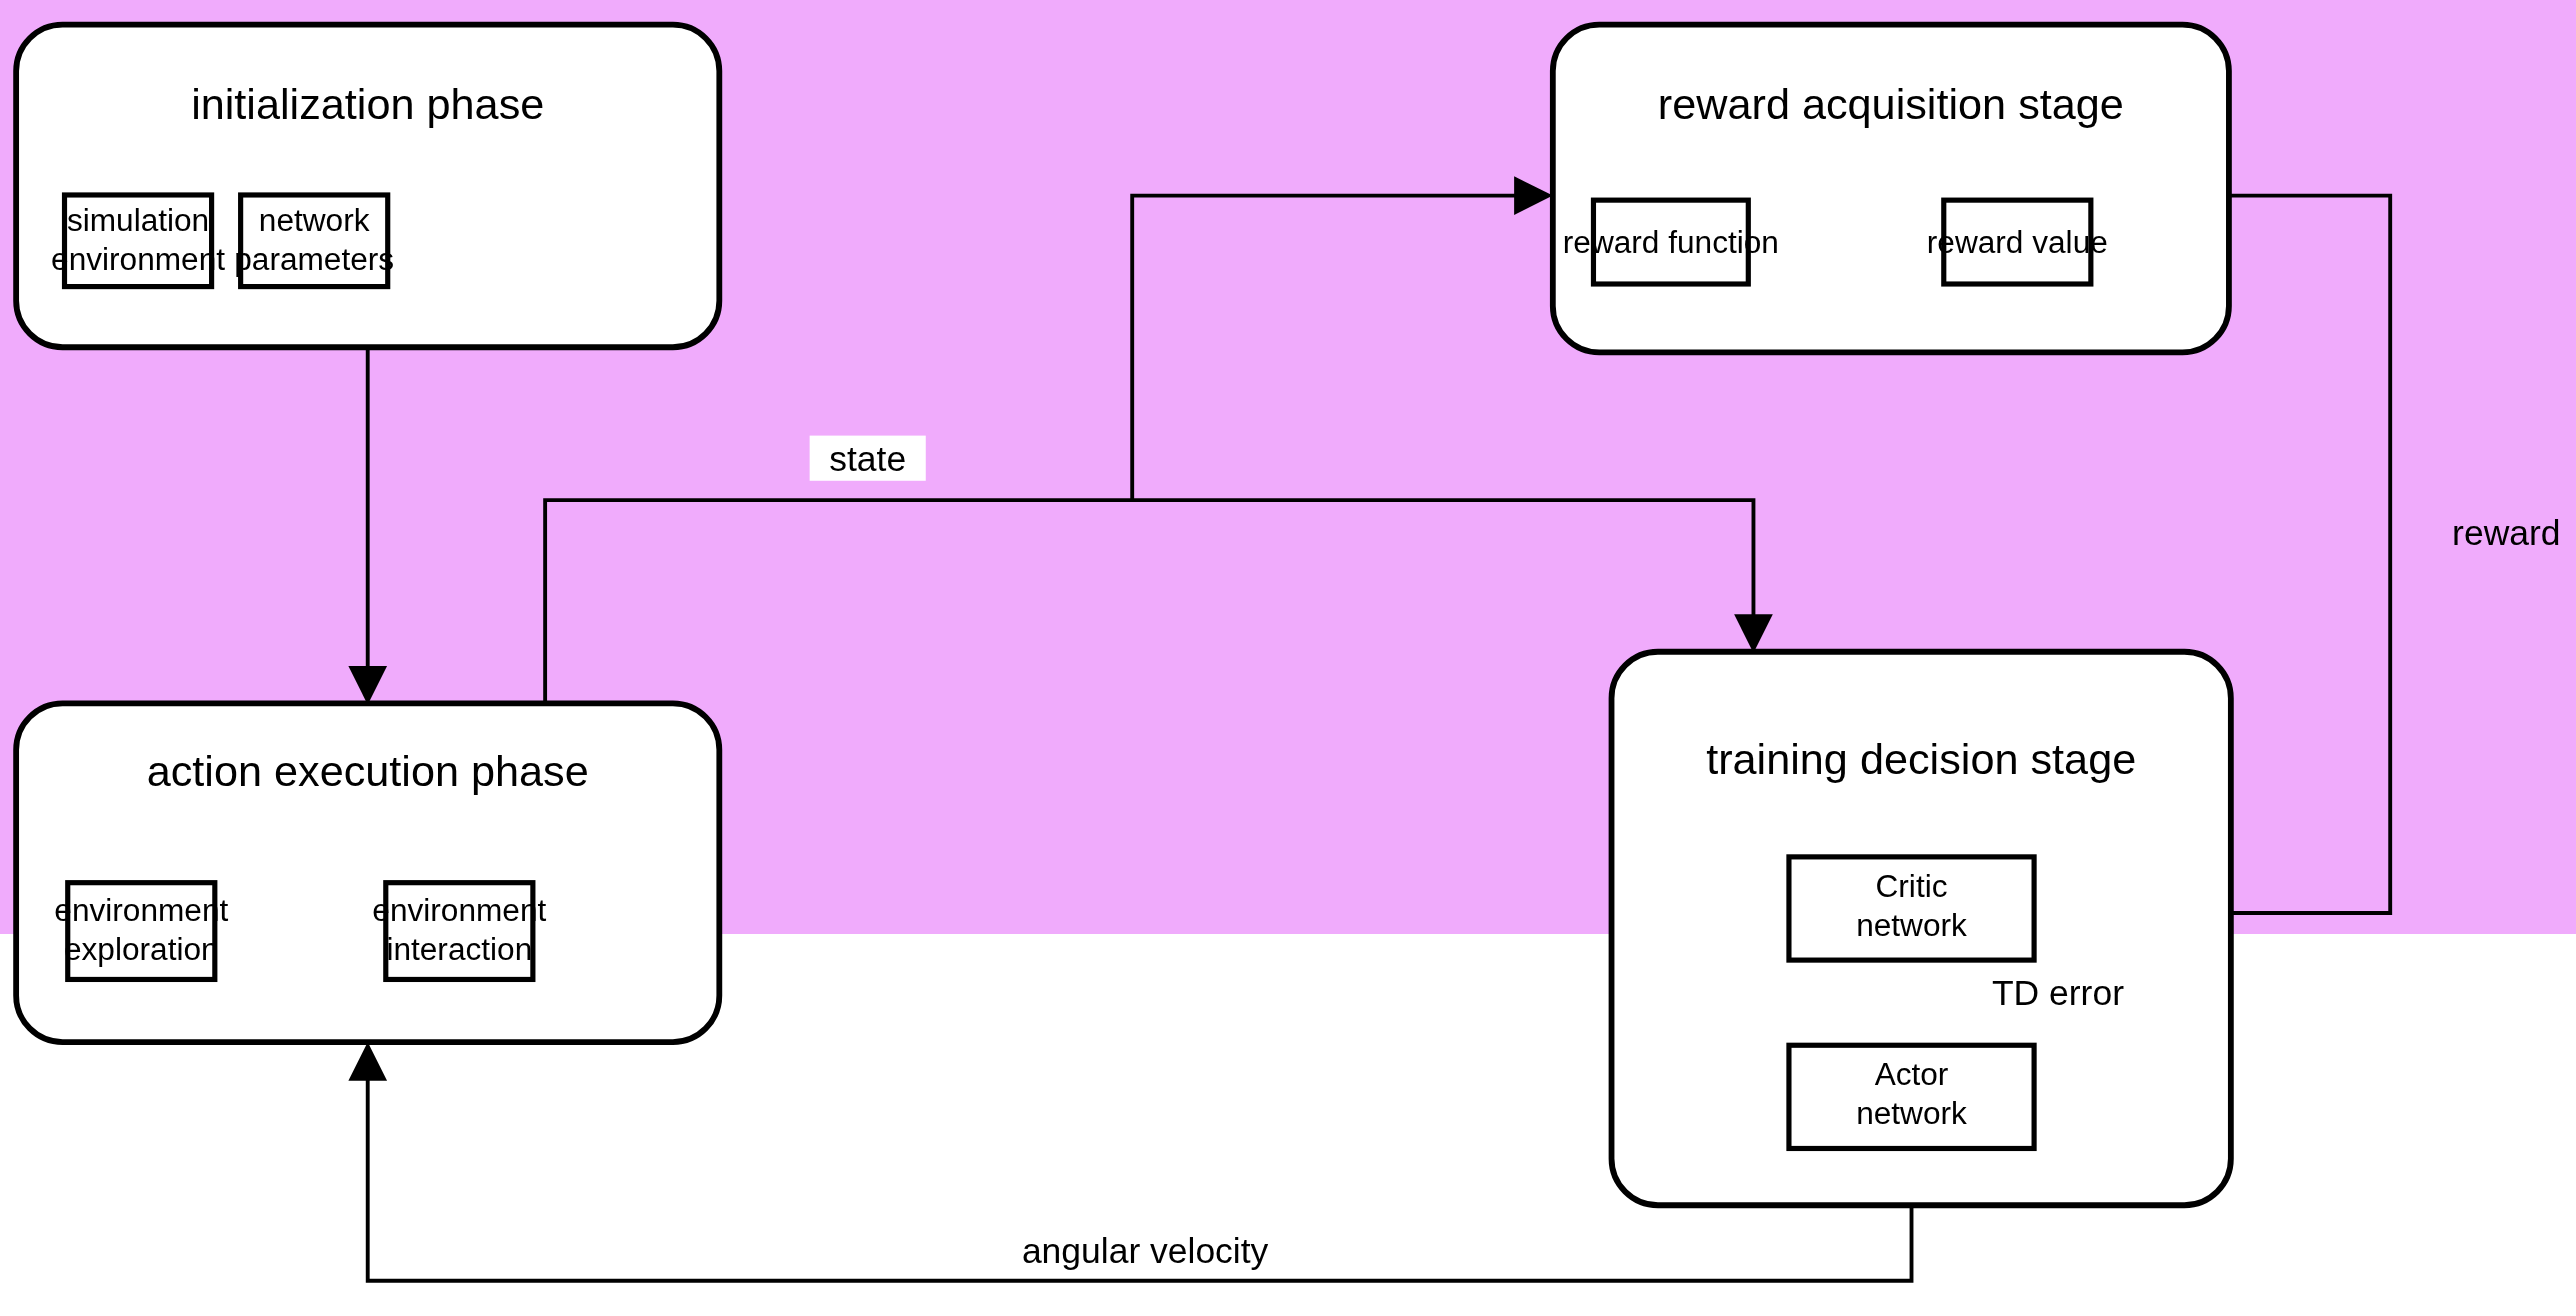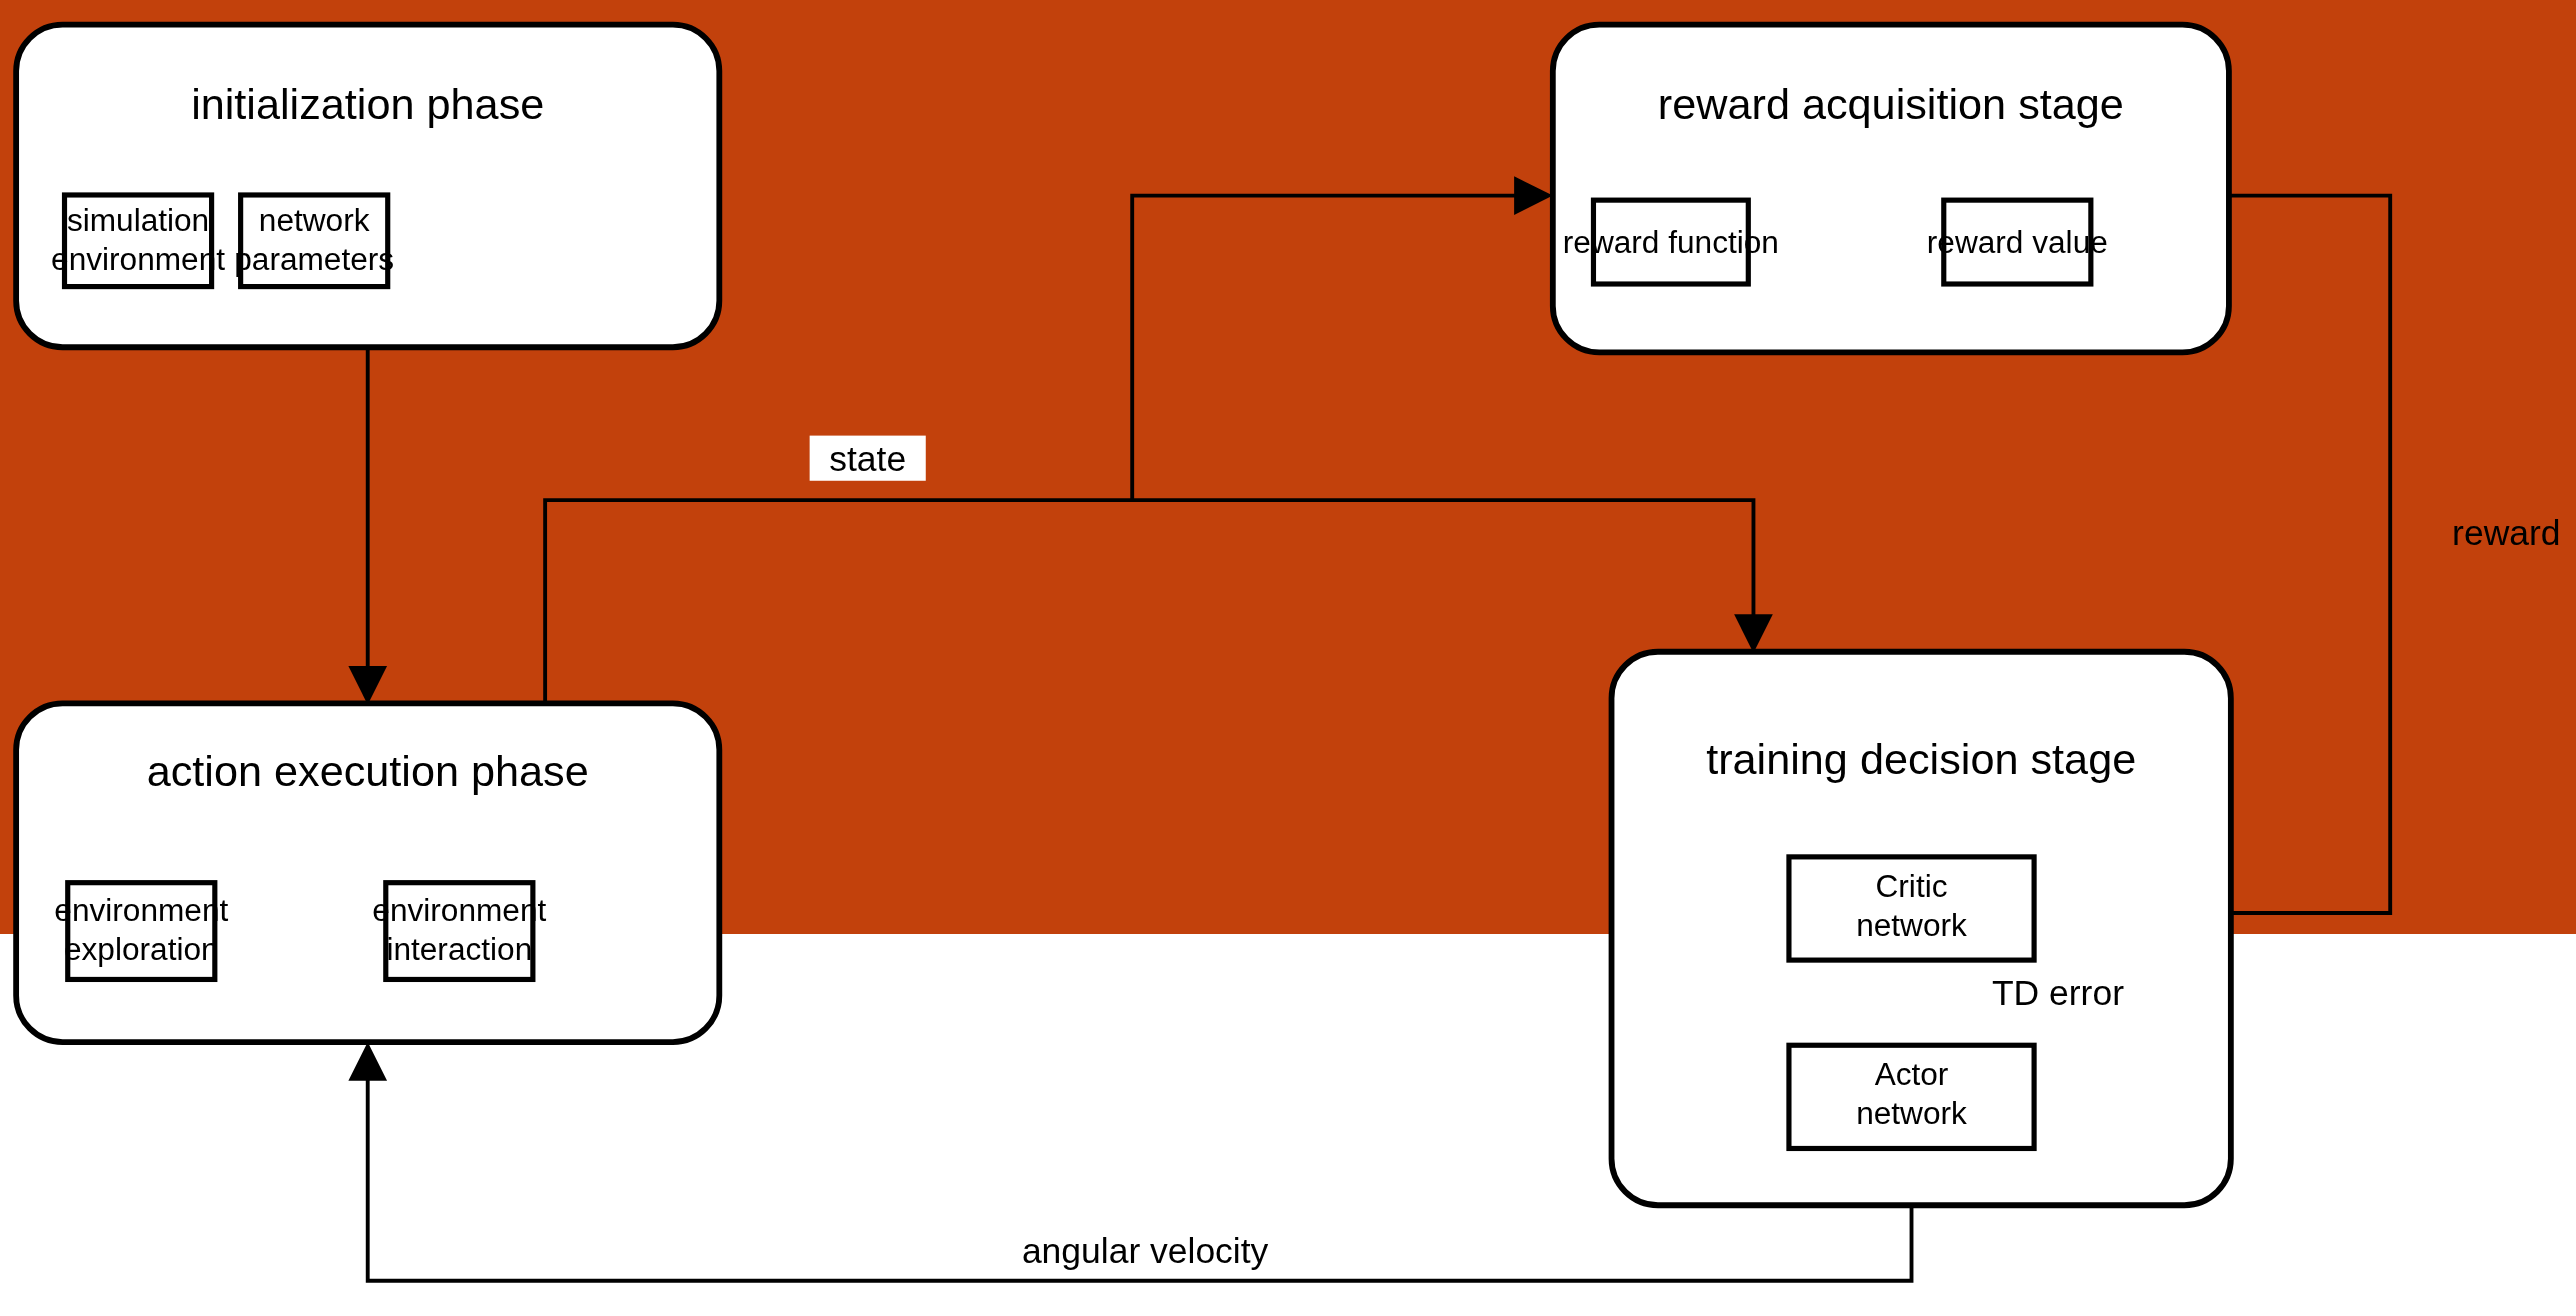--- a/index.html
+++ b/index.html
@@ -10,21 +10,21 @@
   body {
     width: 2576px;
     height: 1317px;
     overflow: hidden;
     font-family: "Liberation Sans", sans-serif;
   }
   #diagram-root {
     position: relative;
     width: 2576px;
     height: 934px;
-    background: #c2410c;
+    background: #f0abfc;
   }
   svg#flow {
     display: block;
     width: 2576px;
     height: 1317px;
   }
   .stage-rect {
     fill: #ffffff;
     stroke: #000000;
     stroke-width: 9;

